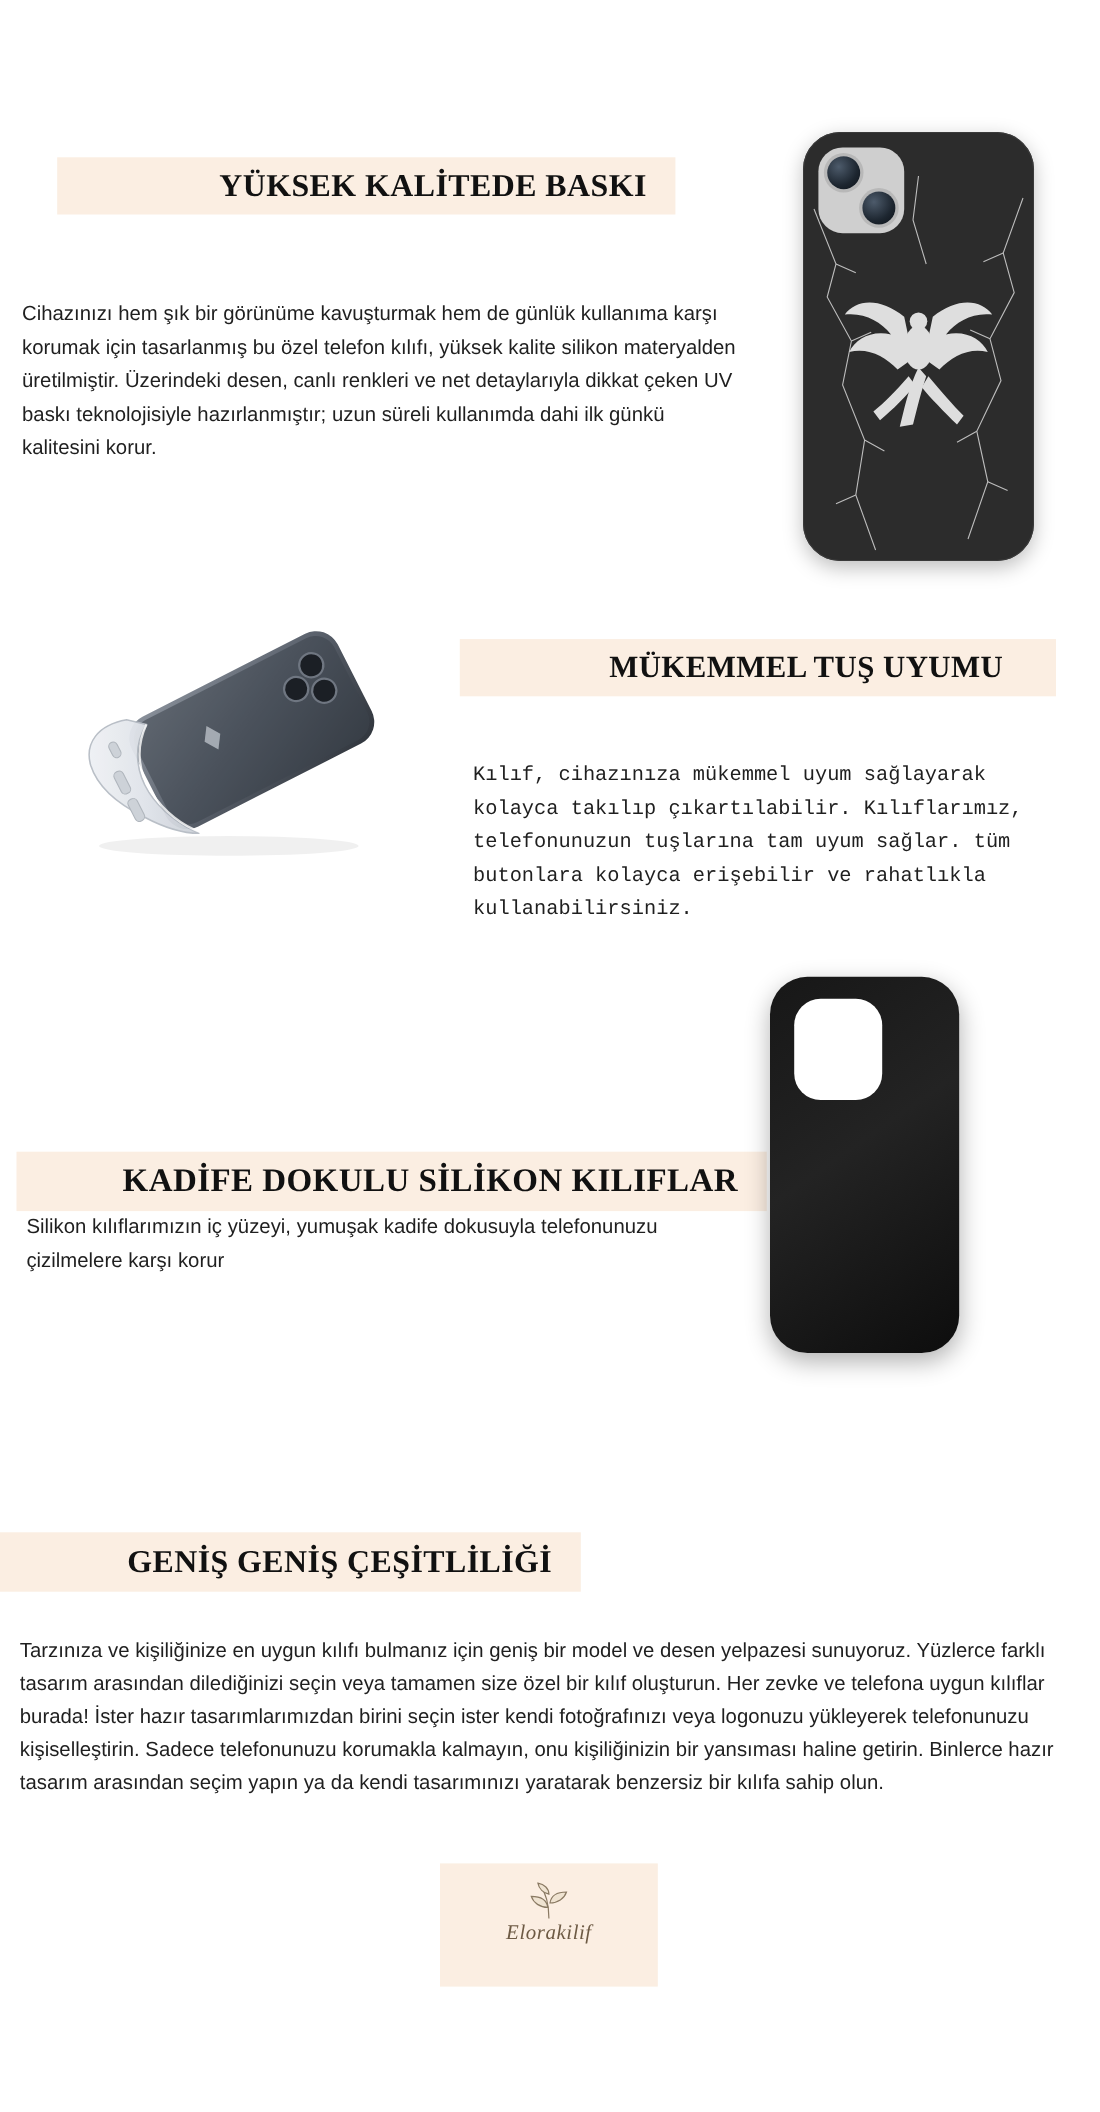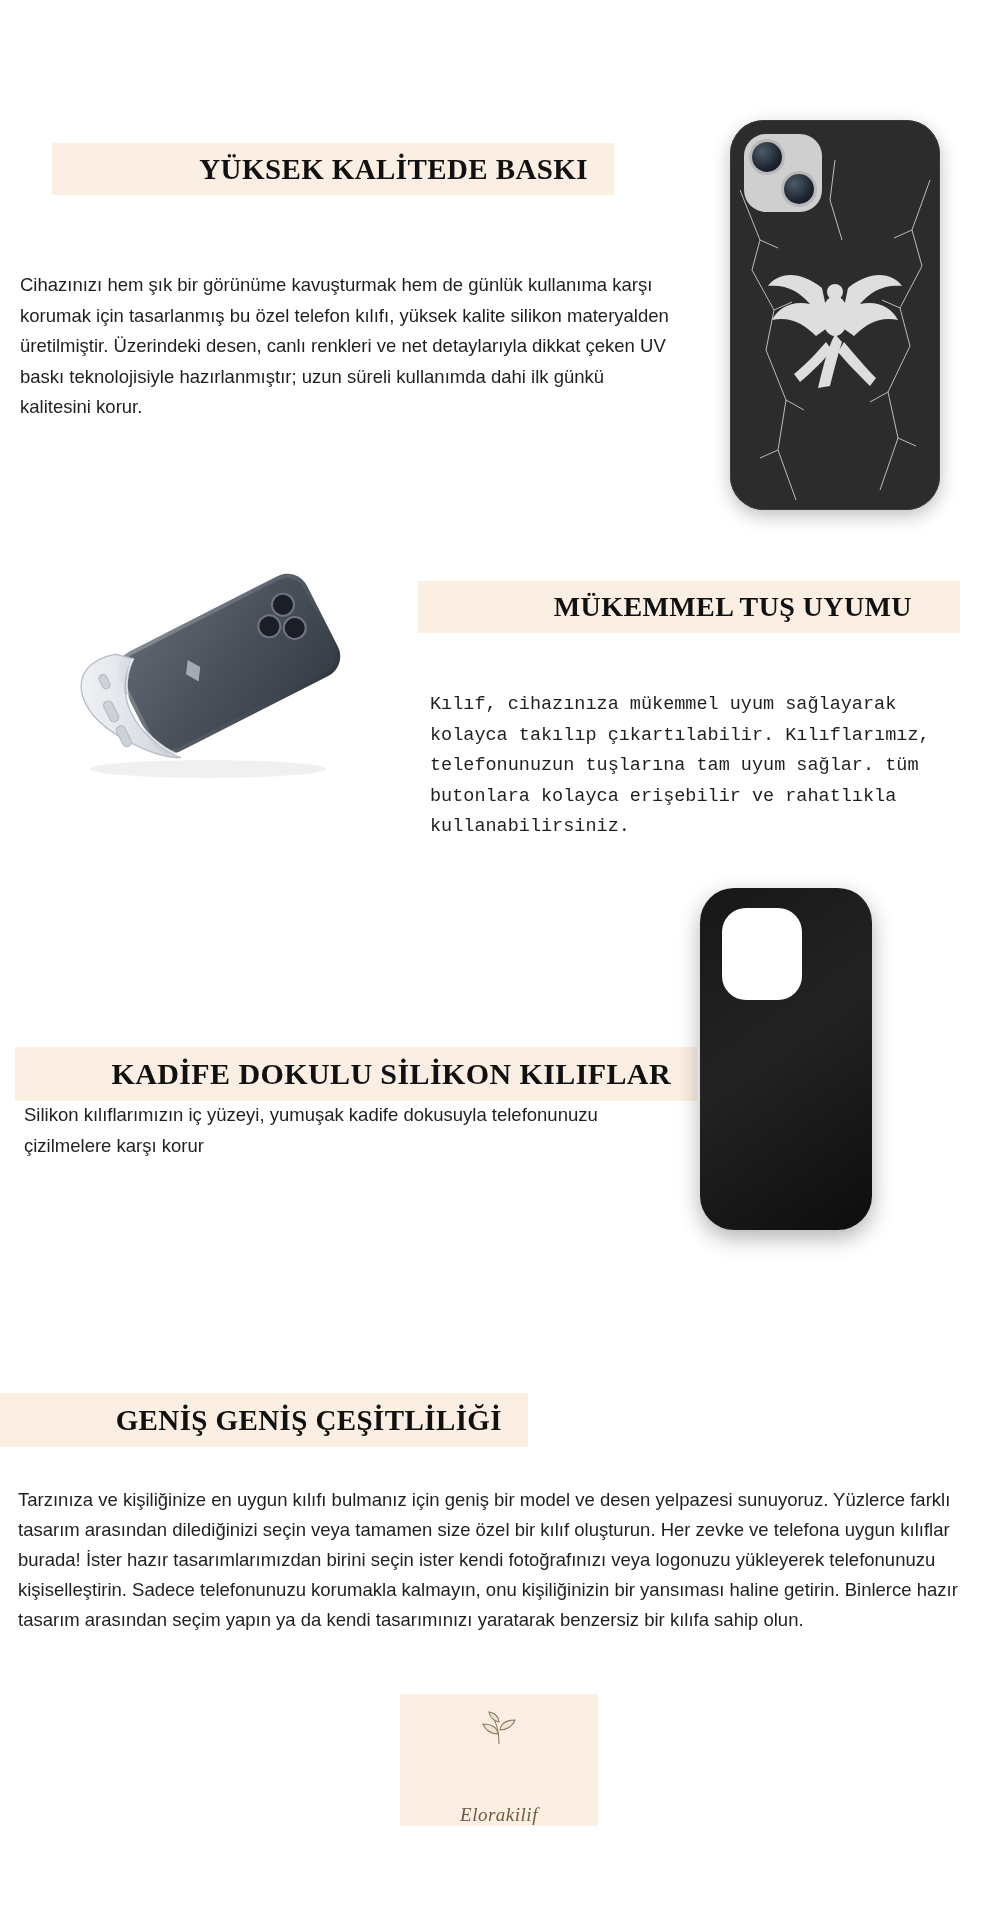--- a/index.html
+++ b/index.html
@@ -105,23 +105,23 @@
     position: absolute; left: 22px; top: 20px;
     width: 80px; height: 92px;
     background: #ffffff;
     border-radius: 24px;
   }
 
   
   #footer-logo {
     position: absolute;
     left: 400px; top: 1694px;
-    width: 198px; height: 132px;
+    width: 198px; height: 112px;
     background: #fbeee2;
-    display: flex; align-items: flex-end; justify-content: center;
+    display: flex; align-items: center; justify-content: center;
   }
   #footer-logo .logo-text {
     font-family: "Liberation Serif", serif;
     font-style: italic;
     font-size: 19px;
     color: #6d5a44;
     letter-spacing: 0.5px;
     margin-top: 16px;
   }
   #footer-logo svg { position: absolute; top: 14px; left: 50%; transform: translateX(-50%); }

